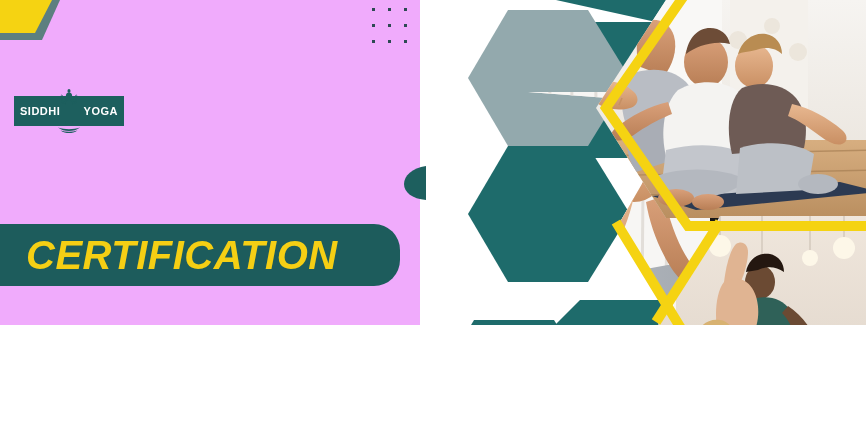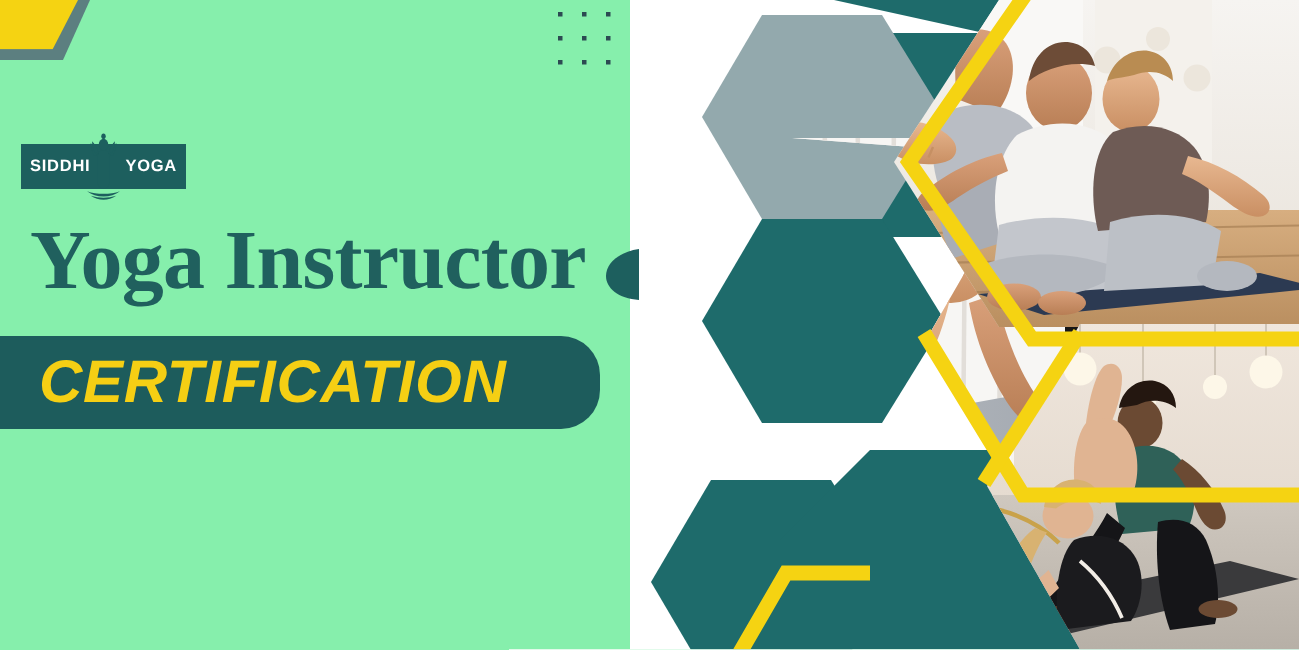--- a/index.html
+++ b/index.html
@@ -3,23 +3,23 @@
 <meta charset="utf-8">
 <style>
   html, body {
     margin: 0;
     padding: 0;
     background: #ffffff;
   }
   .banner {
     position: relative;
     width: 866px;
-    height: 433px;
+    height: 325px;
     overflow: hidden;
-    background: #86efac;
+    background: #f0abfc;
     font-family: "Liberation Sans", sans-serif;
   }
 
   
   .corner-teal {
     position: absolute;
     left: 0; top: 0;
     width: 60px; height: 40px;
     background: #5c7f80;
     clip-path: polygon(0 0, 60px 0, 42px 40px, 0 40px);
@@ -156,21 +156,20 @@
       <path d="M13.6 17 c-1.6 -3.2 -3.4 -6 -5.2 -7.6 c0.2 2.6 1 5.6 2.2 8.4 z"></path>
       <path d="M20.4 17 c1.6 -3.2 3.4 -6 5.2 -7.6 c-0.2 2.6 -1 5.6 -2.2 8.4 z"></path>
       <path d="M11.4 16.2 c-1.4 -3 -2 -5.8 -2 -8 c1.6 1.4 3 4 4 6.6 z"></path>
       <path d="M22.6 16.2 c1.4 -3 2 -5.8 2 -8 c-1.6 1.4 -3 4 -4 6.6 z"></path>
       <path d="M17 3 c-0.9 0 -1.5 0.8 -1.5 1.9 c0 1.1 0.6 1.9 1.5 1.9 c0.9 0 1.5 -0.8 1.5 -1.9 c0 -1.1 -0.6 -1.9 -1.5 -1.9 z"></path>
       <path d="M6 41.5 c3 2.4 7 3.5 11 3.5 c4 0 8 -1.1 11 -3.5 c-3.4 1.2 -7 1.7 -11 1.7 c-4 0 -7.6 -0.5 -11 -1.7 z"></path>
       <path d="M8.5 44.5 c2.6 1.8 5.6 2.6 8.5 2.6 c2.9 0 5.9 -0.8 8.5 -2.6 c-2.8 0.9 -5.7 1.3 -8.5 1.3 c-2.8 0 -5.7 -0.4 -8.5 -1.3 z"></path>
     </g>
   </svg>
 
-  <div class="headline">Yoga Instructor</div>
 
   <div class="subbanner">
     <span class="subbanner-text">CERTIFICATION</span>
   </div>
 
   <div class="collage">
     <svg width="446" height="433" viewBox="0 0 446 433">
       <defs>
 
         <linearGradient id="gPhotoCenterBg" x1="0" y1="0" x2="0" y2="1">

